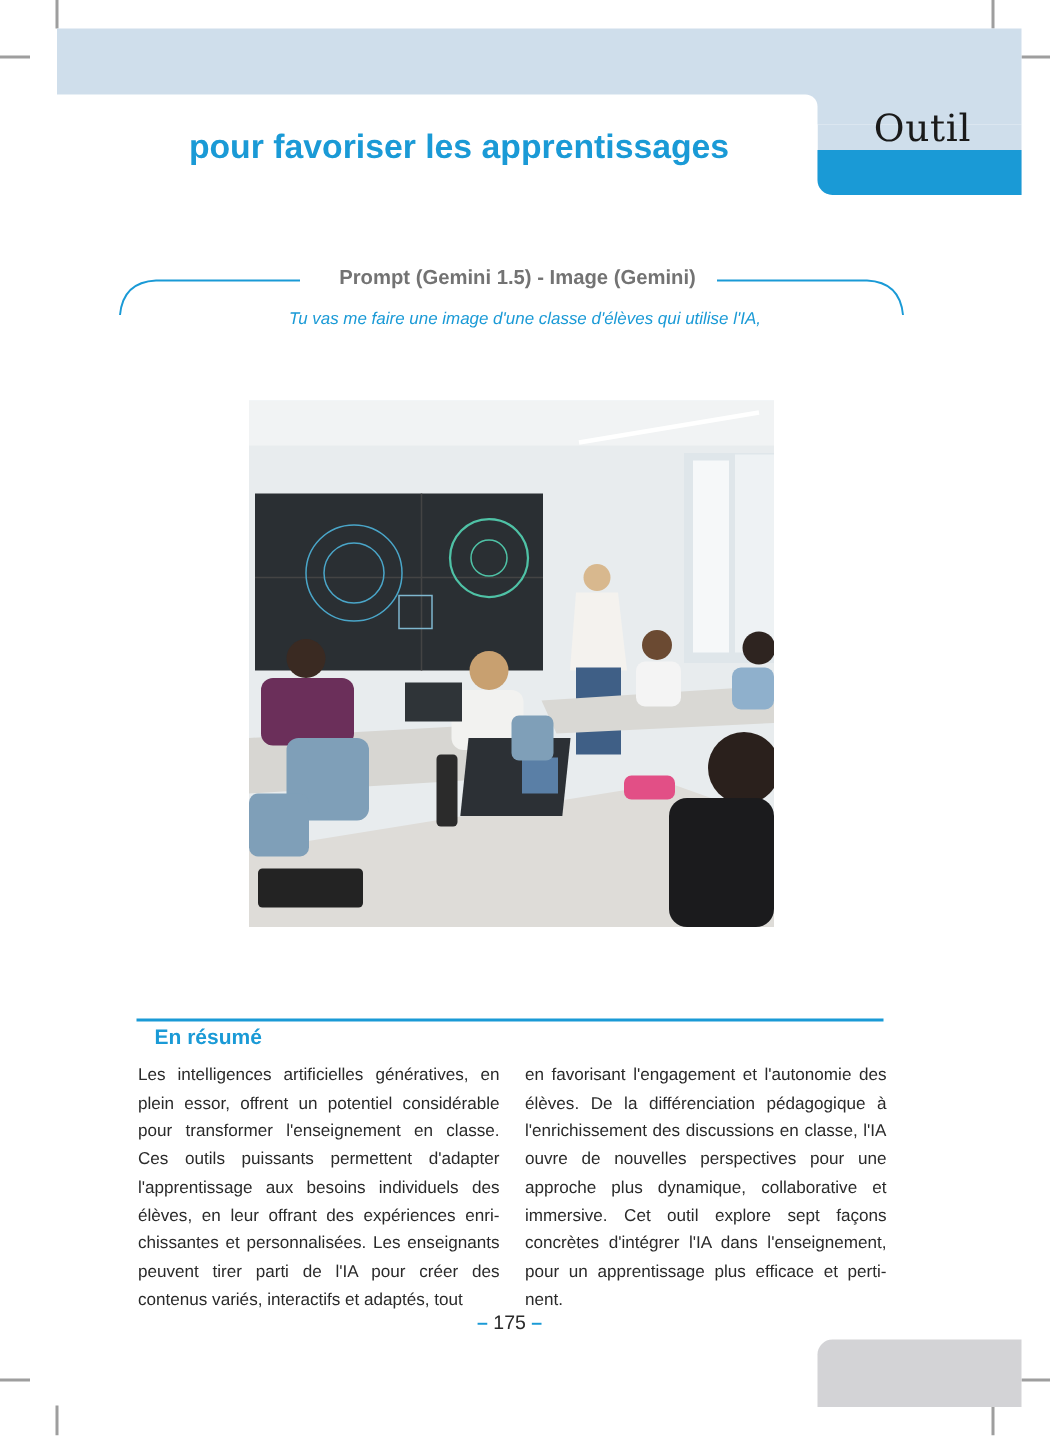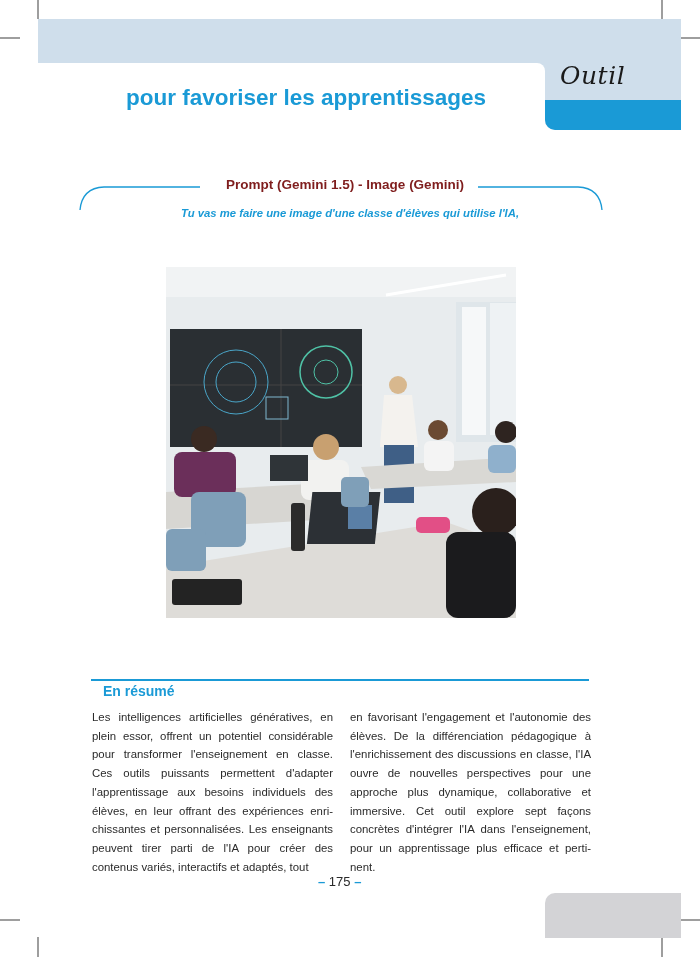--- a/index.html
+++ b/index.html
@@ -2,31 +2,31 @@
 <html><head>
 <meta charset="utf-8">
 <style>
   html, body { margin:0; padding:0; }
   body { width:700px; height:957px; background:#ffffff; position:relative; overflow:hidden;
          font-family:"DejaVu Sans", "Liberation Sans", sans-serif; }
   .crop { position:absolute; background:#9e9e9e; }
   .band { position:absolute; left:38px; top:19px; width:643px; height:64px; background:#cfdeeb; }
   .band-lower { position:absolute; left:545px; top:83px; width:136px; height:47px; background:#cfdeeb; border-bottom-left-radius:10px; overflow:hidden; }
   .white-panel { position:absolute; left:38px; top:63px; width:507px; height:80px; background:#fff; border-top-right-radius:8px; }
-  .outil-label { position:absolute; left:560px; top:61px; width:110px; 
-                 font-family:"DejaVu Serif", serif; font-style:italic; font-size:25px; color:#1a1a1a; letter-spacing:0.5px; }
+  .outil-label { position:absolute; left:560px; top:71px; width:110px; text-align:center;
+                 font-family:"DejaVu Serif", serif; font-size:25px; color:#1a1a1a; letter-spacing:0.5px; }
   .outil-num-box { position:absolute; left:545px; top:100px; width:136px; height:30px; background:#1a9ad6; border-bottom-left-radius:10px; }
   .outil-num { position:absolute; left:545px; top:100px; width:122px; text-align:center; font-family:"Liberation Sans", sans-serif; font-weight:bold; font-size:24px; line-height:30px; color:#fff;margin-top:44px; }
   .title { position:absolute; left:90px; top:84px; width:432px; text-align:center;
            font-family:"Liberation Sans", sans-serif; font-weight:bold; font-size:22.5px; line-height:27px; color:#1a9ad6; }
   .prompt-frame { position:absolute; left:78px; top:176px; width:526px; height:40px; }
   .prompt-heading { position:absolute; left:200px; top:177px; width:290px; text-align:center;
-                    font-family:"Liberation Sans", sans-serif; font-weight:bold; font-size:13.5px; color:#7f1d1d; }
+                    font-family:"Liberation Sans", sans-serif; font-weight:bold; font-size:13.5px; color:#737373; }
   .prompt-text { position:absolute; left:120px; top:205px; width:460px; text-align:center;
-                 font-family:"Liberation Sans", sans-serif; font-style:italic; font-size:11.3px; line-height:16px; color:#1a9ad6;font-weight:bold; }
+                 font-family:"Liberation Sans", sans-serif; font-style:italic; font-size:11.3px; line-height:16px; color:#1a9ad6; }
   .photo { position:absolute; left:166px; top:267px; width:350px; height:351px; overflow:hidden; background:#e9eef1; }
   .section-rule { position:absolute; left:91px; top:679px; width:498px; height:2px; background:#1a9ad6; }
   .section-title { position:absolute; left:92px; top:683px; font-family:"Liberation Sans", sans-serif; font-weight:bold; font-size:14px; color:#1a9ad6;margin-left:11px; }
   .col { position:absolute; top:708px; width:241px; font-family:"Liberation Sans", sans-serif; font-size:11.4px; line-height:18.7px; color:#2a2a2a; text-align:justify; hyphens:manual; }
   .col-left { left:92px; }
   .col-right { left:350px; }
   .page-num { position:absolute; left:318px; top:874px; font-family:"Liberation Sans", sans-serif; font-size:13px; color:#2a2a2a; }
   .page-num .dash { color:#1a9ad6; font-weight:bold; }
   .grey-tab { position:absolute; left:545px; top:893px; width:136px; height:45px; background:#d3d3d6; border-top-left-radius:10px; }
 </style>

